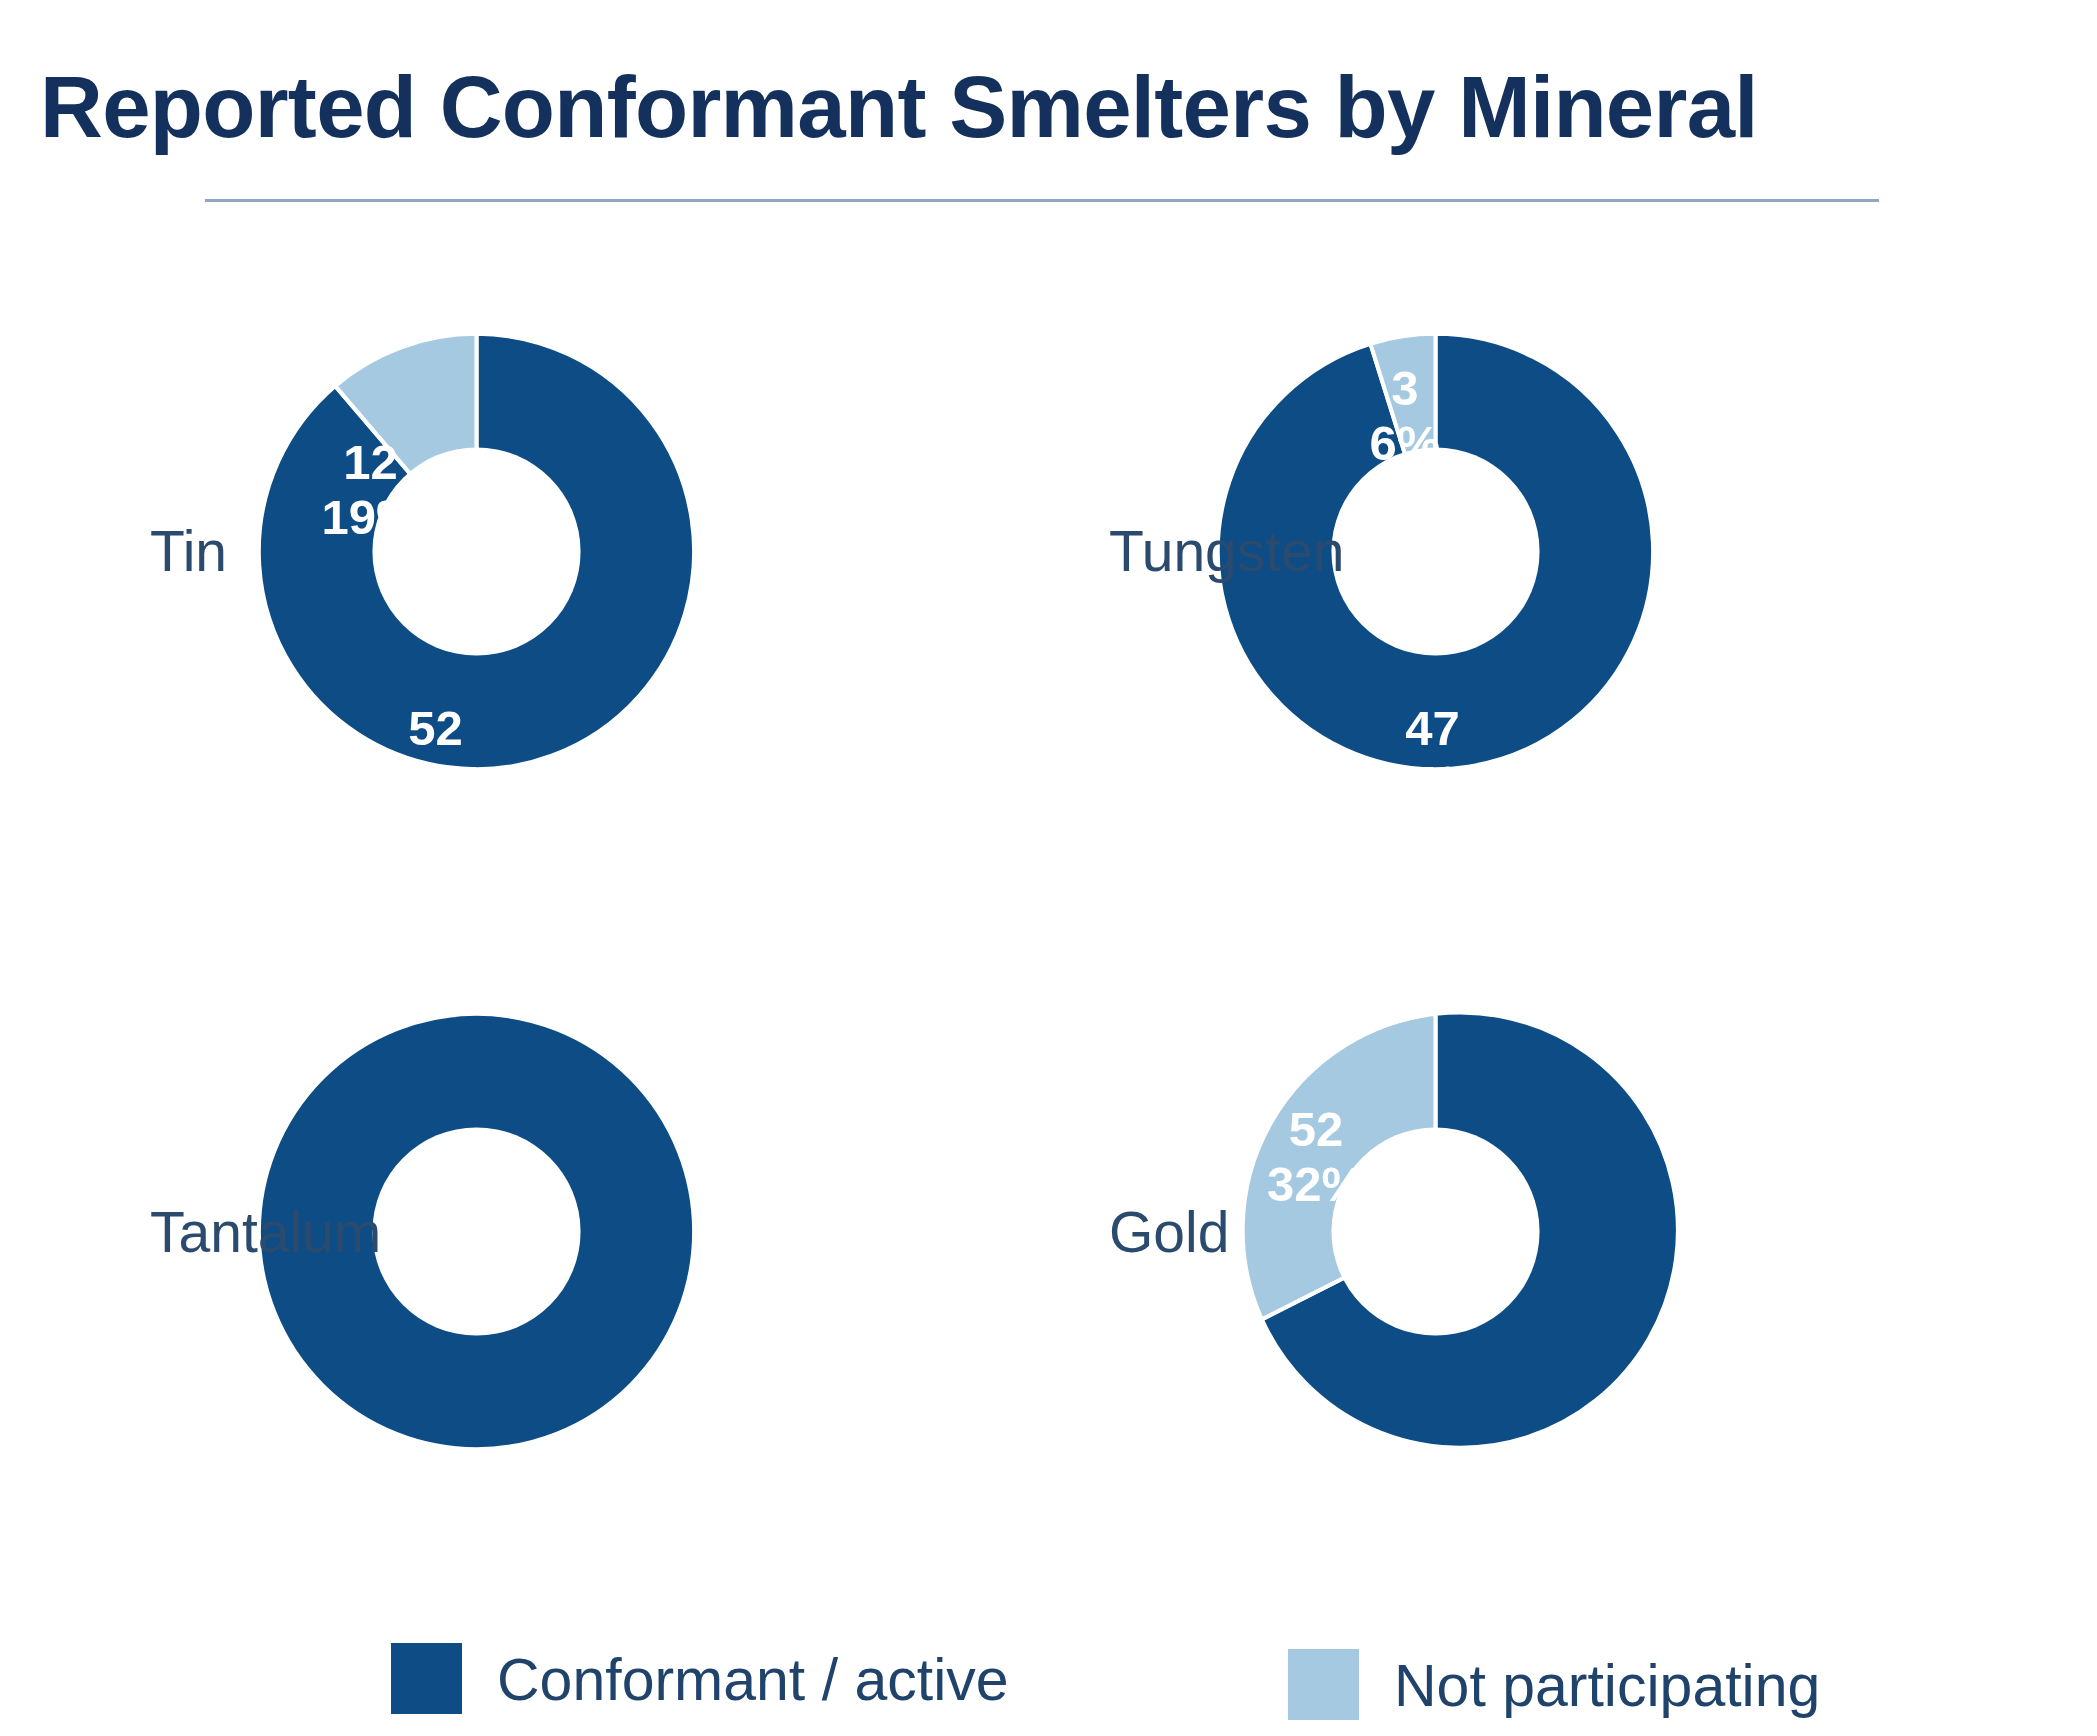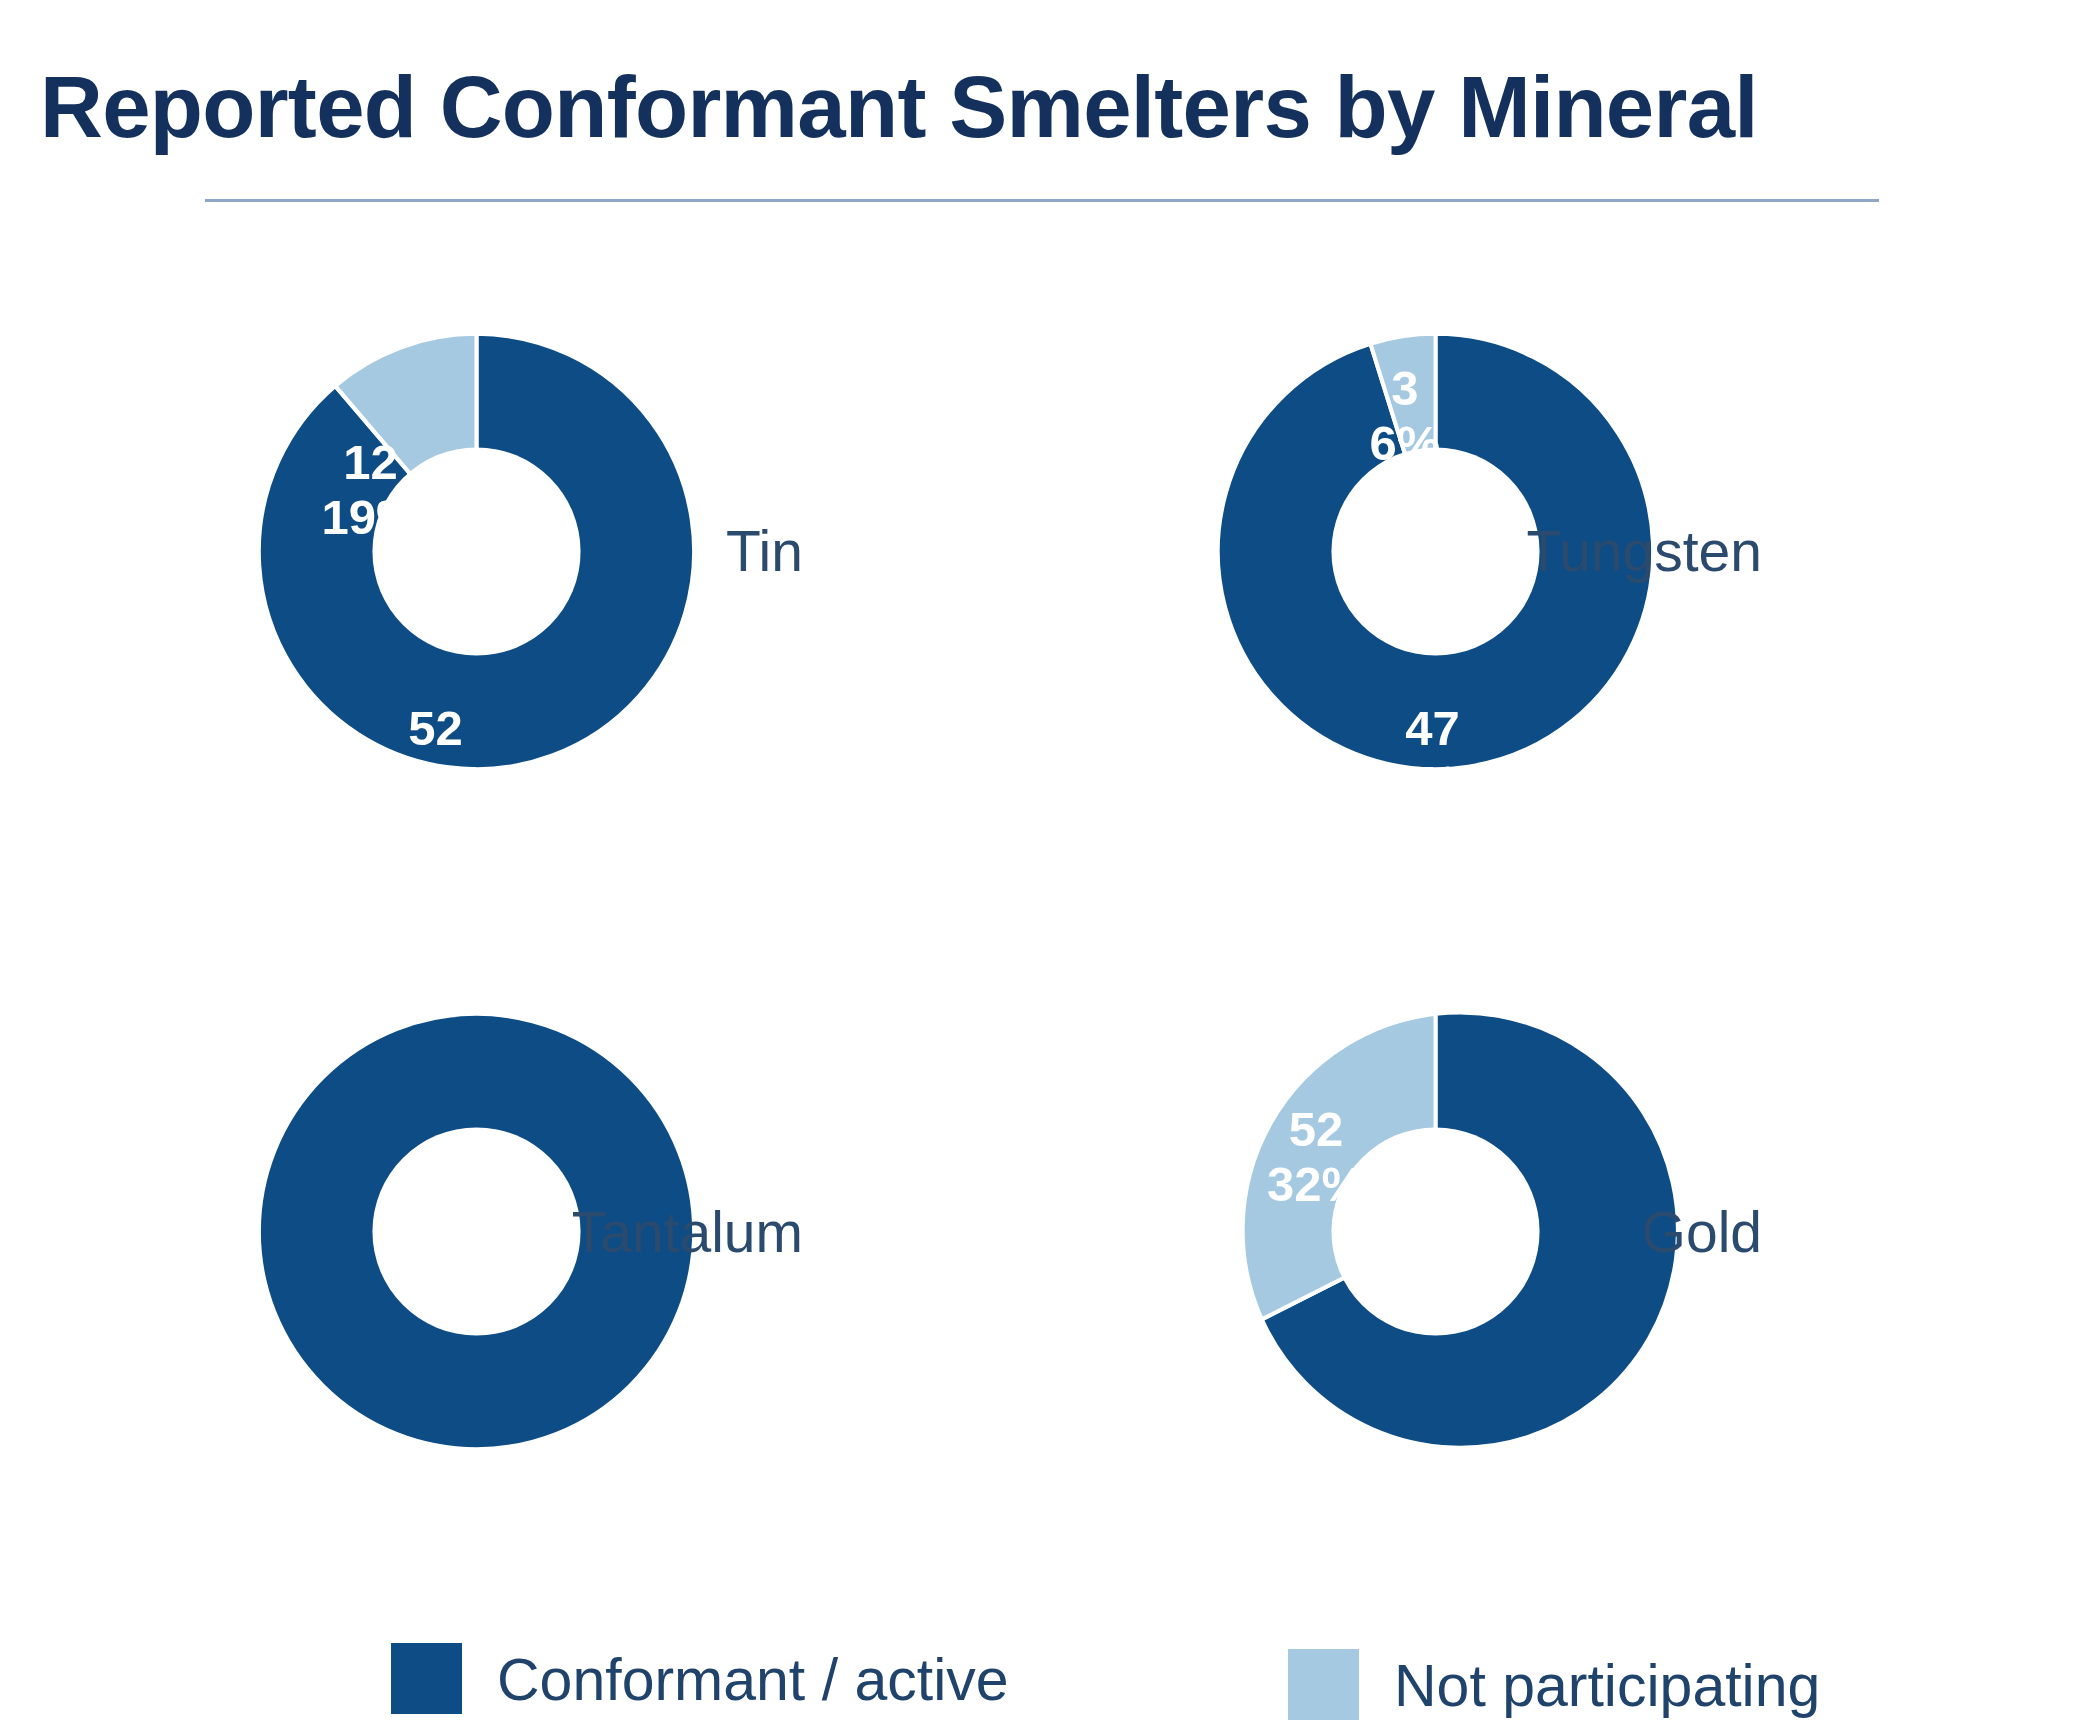--- a/index.html
+++ b/index.html
@@ -79,21 +79,21 @@
     height: 599px;
   }
   .center-label {
     position: absolute;
     left: 0;
     top: 0;
     width: 653px;
     height: 599px;
     display: flex;
     align-items: center;
-    justify-content: flex-end;
+    justify-content: flex-start;
     pointer-events: none;
   }
   .center-label span {
     font-size: 57px;
     color: #2a4a6e;
     white-space: nowrap;
   }
 
   .seg-label {
     position: absolute;

